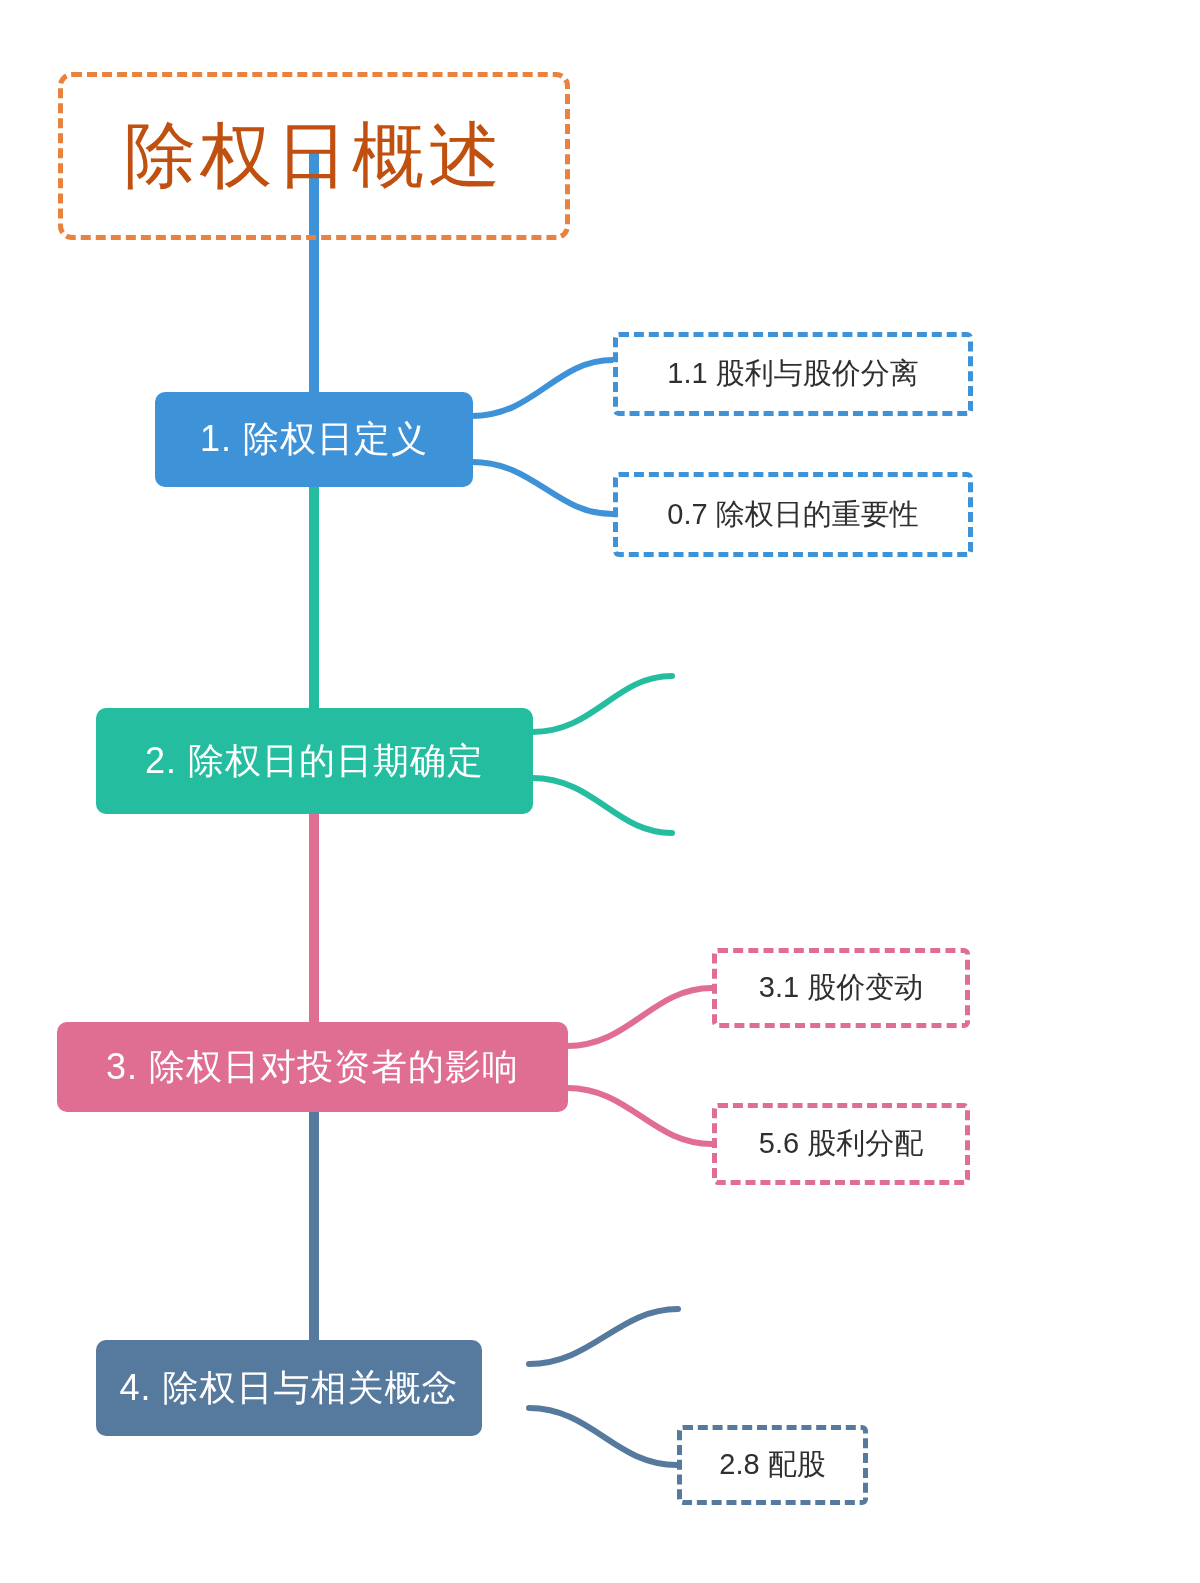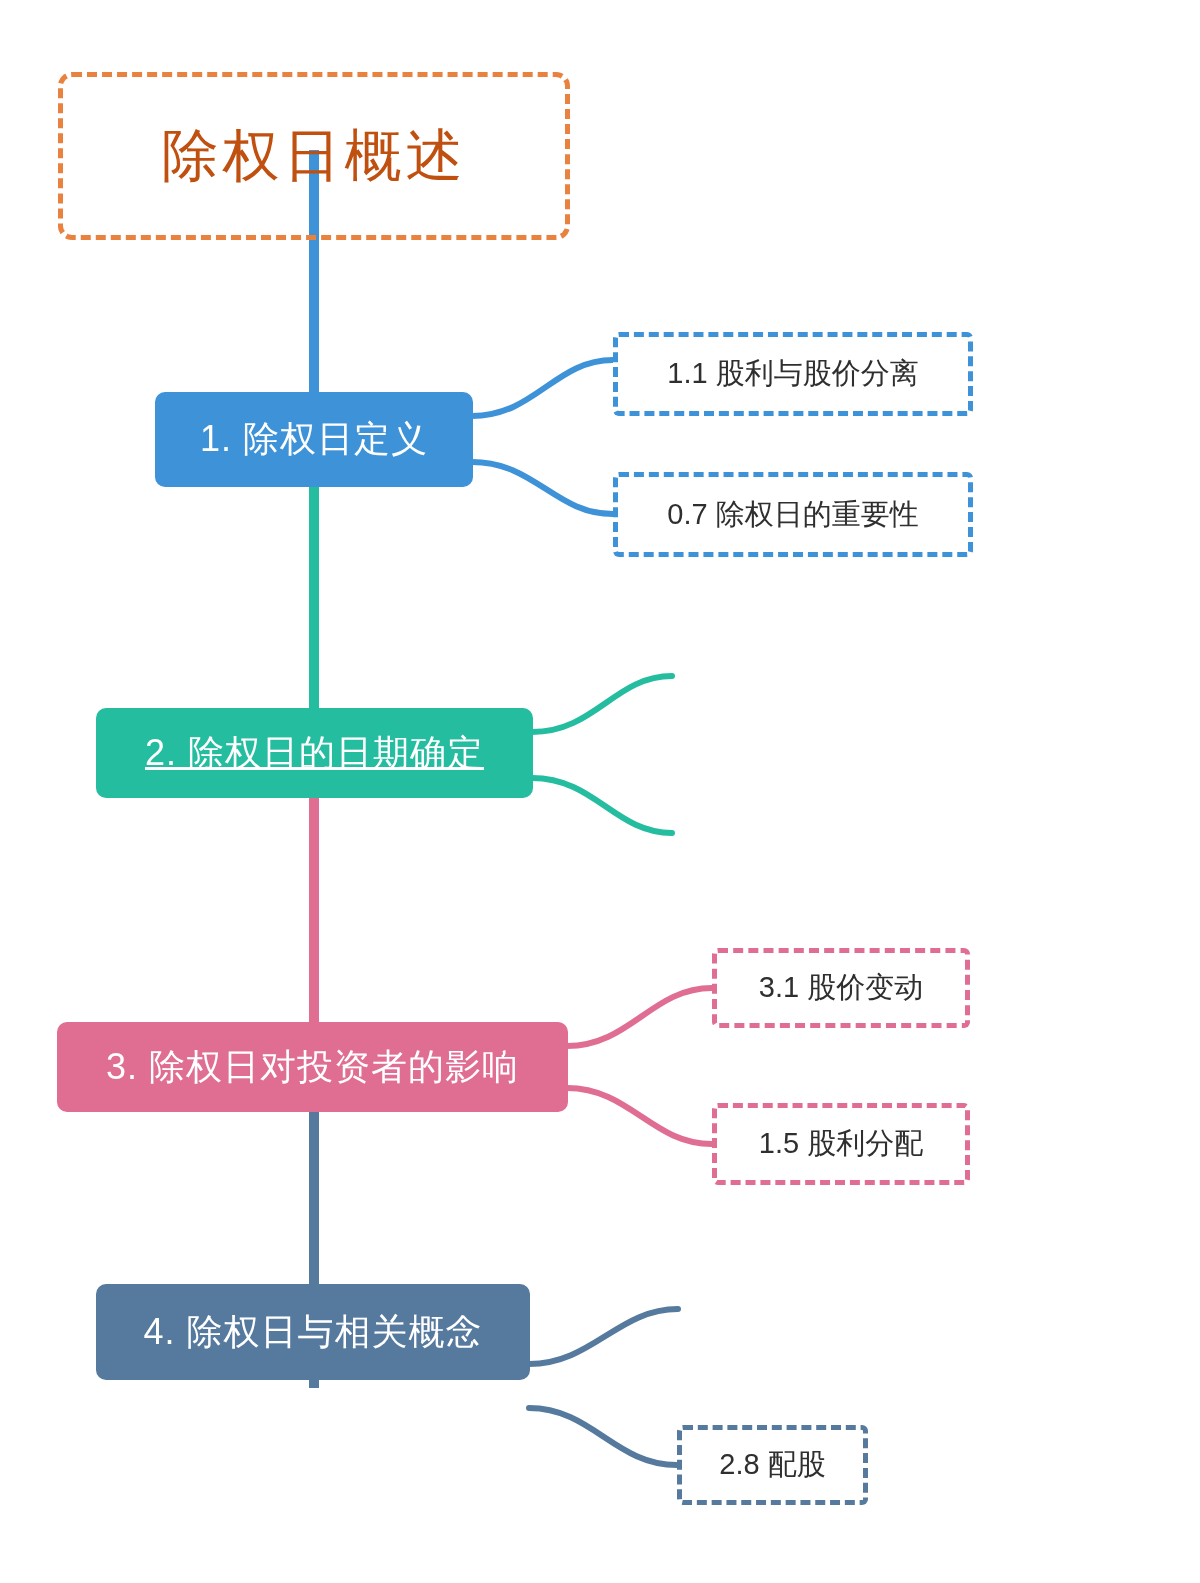--- a/index.html
+++ b/index.html
@@ -24,35 +24,35 @@
     align-items: center;
     justify-content: center;
     box-sizing: border-box;
     text-align: center;
   }
   .root-box {
     left: 58px; top: 72px;
     width: 512px; height: 168px;
     border: 5px dashed #e8823e;
     border-radius: 14px;
-    font-size: 57px;
+    font-size: 72px;
     letter-spacing: 4px;
     color: #c0500f;
     background: transparent;
   }
   .node-box {
     border-radius: 10px;
     color: #ffffff;
     font-size: 36px;
     letter-spacing: 1px;
   }
   .node-1 { left: 155px; top: 392px; width: 318px; height: 95px; }
-  .node-2 { left:  96px; top: 708px; width: 437px; height: 90px; text-decoration: underline; }
+  .node-2 { left:  96px; top: 708px; width: 437px; height: 106px; }
   .node-3 { left:  57px; top: 1022px; width: 511px; height: 90px; }
-  .node-4 { left:  96px; top: 1284px; width: 434px; height: 96px; }
+  .node-4 { left:  96px; top: 1340px; width: 386px; height: 96px; }
   .child-box {
     border-width: 5px;
     border-style: dashed;
     border-radius: 6px;
     background: #ffffff;
     color: #2f2f2f;
     font-size: 29px;
   }
   .child-1-1 { left: 613px; top: 332px;  width: 360px; height: 84px; }
   .child-1-2 { left: 613px; top: 472px;  width: 360px; height: 85px; }
@@ -108,19 +108,19 @@
   <div class="box child-box child-1-1" style="border-color: rgb(62, 146, 216);">
     <span>1.1 股利与股价分离</span>
   </div>
   <div class="box child-box child-1-2" style="border-color: rgb(62, 146, 216);">
     <span>0.7 除权日的重要性</span>
   </div>
   <div class="box child-box child-3-1" style="border-color: rgb(224, 109, 146);">
     <span>3.1 股价变动</span>
   </div>
   <div class="box child-box child-3-2" style="border-color: rgb(224, 109, 146);">
-    <span>1.5 股利分配</span>
+    <span>5.6 股利分配</span>
   </div>
   <div class="box child-box child-4-2" style="border-color: rgb(86, 121, 158);">
     <span>2.8 配股</span>
   </div>
 
 </div>
 
 </body></html>

